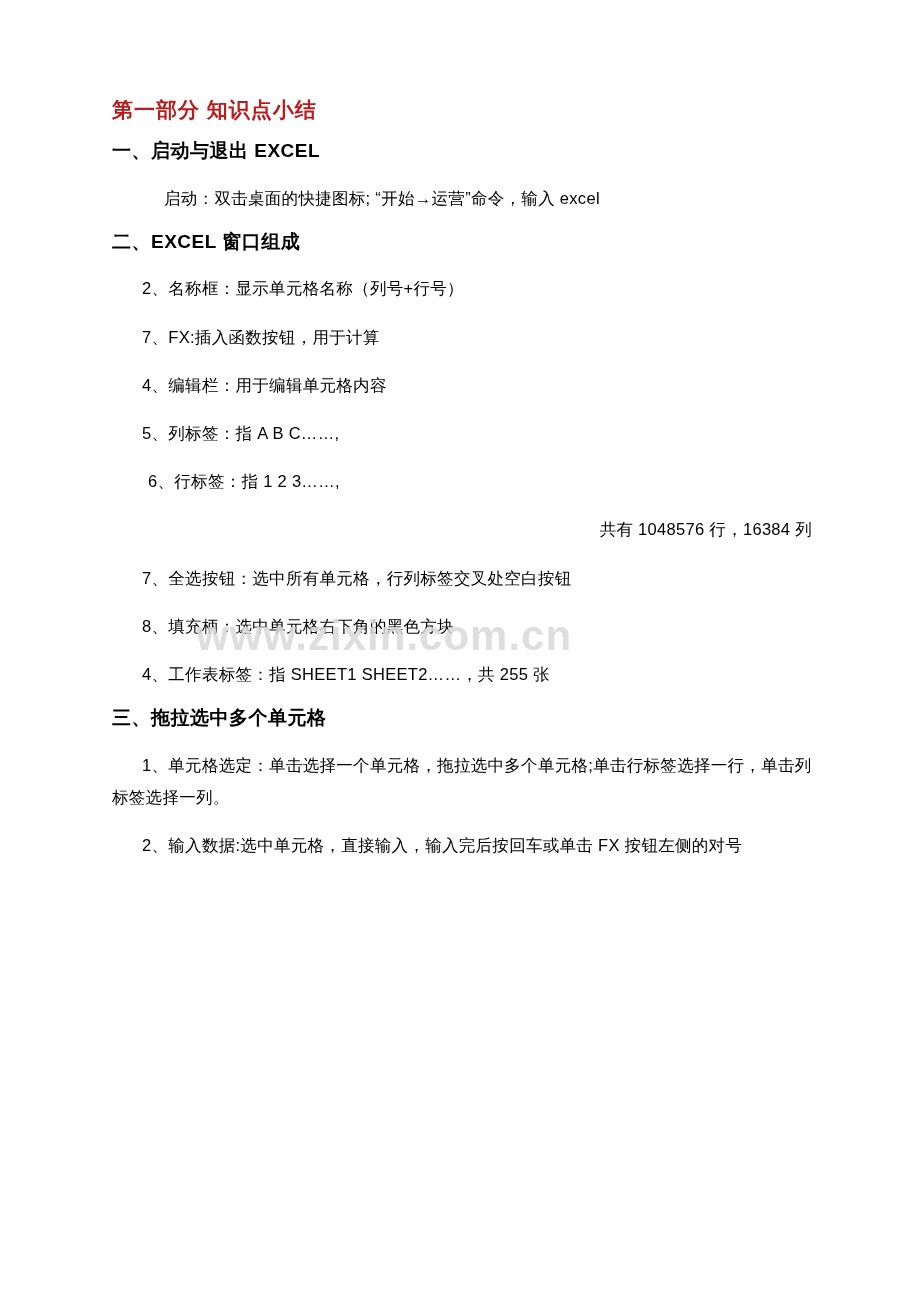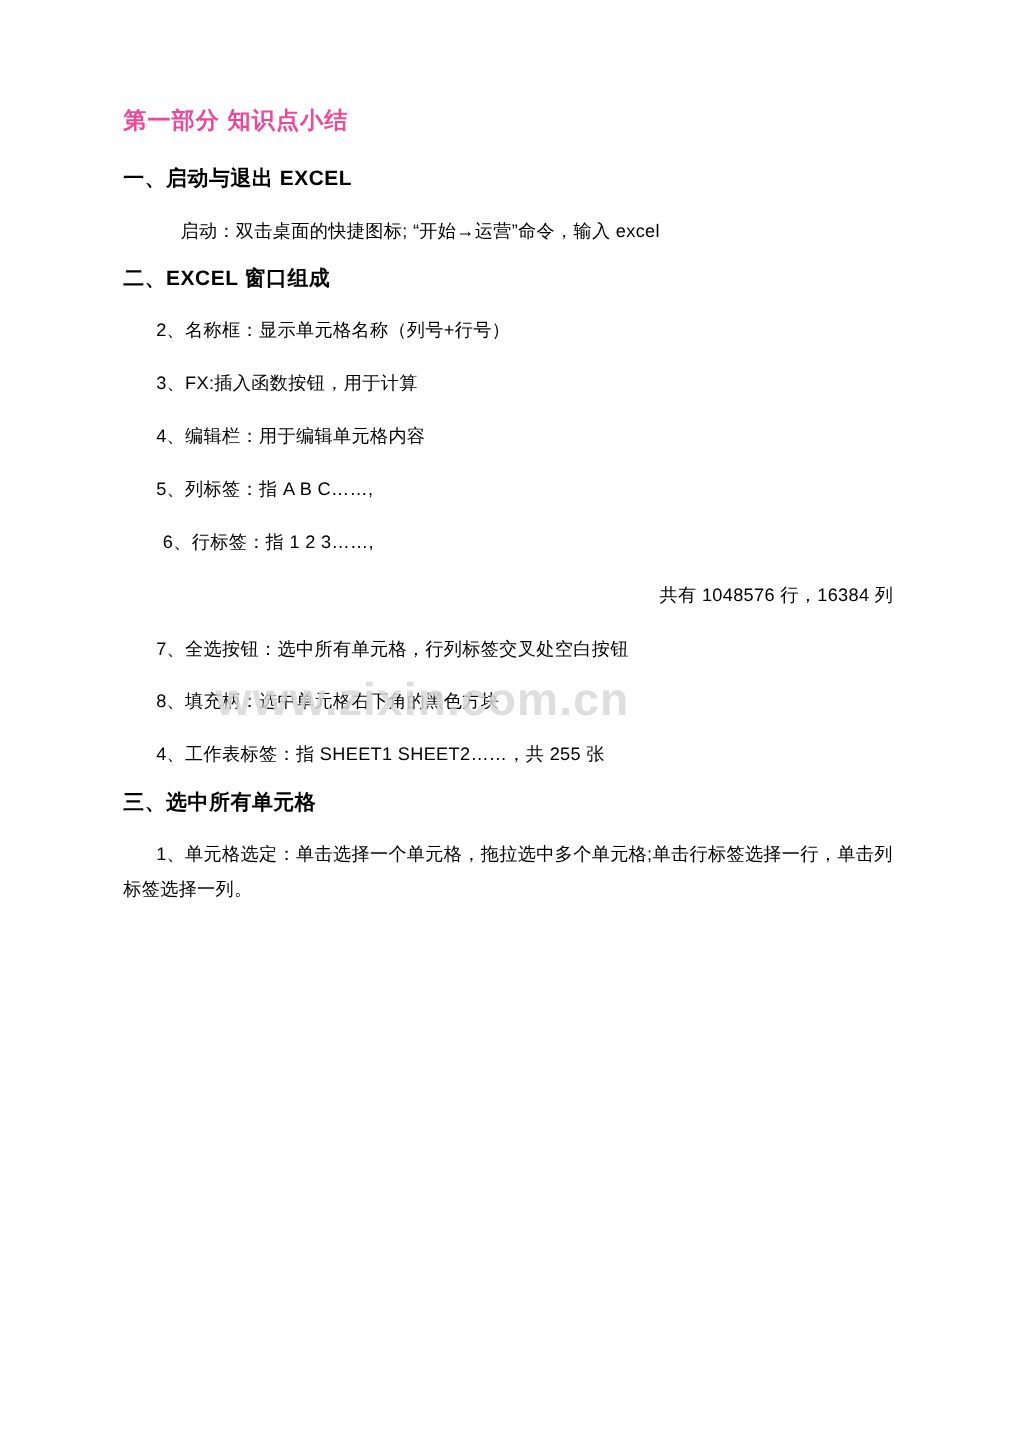--- a/index.html
+++ b/index.html
@@ -16,25 +16,25 @@
     font-family: "Liberation Sans", sans-serif;
     color: #000000;
   }
   .content {
     position: absolute;
     left: 112px;
     top: 96px;
     width: 700px;
   }
   .doc-title {
-    color: #ec4899;
+    color: #b91c1c;
     font-size: 21px;
     font-weight: bold;
     letter-spacing: 1px;
-    margin: 0 0 26px 0;
+    margin: 0 0 14px 0;
     line-height: 1.3;
   }
   .h2 {
     font-size: 19px;
     font-weight: bold;
     margin: 0 0 10px 0;
     line-height: 1.5;
     letter-spacing: 0.5px;
   }
   .para {
@@ -84,31 +84,32 @@
     <div class="block">
       <div class="h2">一、启动与退出 EXCEL</div>
       <div class="para indent1">启动：双击桌面的快捷图标; “开始→运营”命令，输入 excel</div>
     </div>
 
     <div class="spacer-sm"></div>
 
     <div class="block">
       <div class="h2">二、EXCEL 窗口组成</div>
       <div class="para indent2">2、名称框：显示单元格名称（列号+行号）</div>
-      <div class="para indent2">3、FX:插入函数按钮，用于计算</div>
+      <div class="para indent2">7、FX:插入函数按钮，用于计算</div>
       <div class="para indent2">4、编辑栏：用于编辑单元格内容</div>
       <div class="para indent2">5、列标签：指 A B C……,</div>
       <div class="para indent2" style="padding-left:36px;">6、行标签：指 1 2 3……,</div>
       <div class="para indent2" style="padding-left:34px;text-align:right;">共有 1048576 行，16384 列</div>
       <div class="para indent2">7、全选按钮：选中所有单元格，行列标签交叉处空白按钮</div>
       <div class="para indent2">8、填充柄：选中单元格右下角的黑色方块</div>
       <div class="para indent2">4、工作表标签：指 SHEET1   SHEET2……，共 255 张</div>
     </div>
 
     <div class="spacer-sm"></div>
 
     <div class="block">
-      <div class="h2">三、选中所有单元格</div>
+      <div class="h2">三、拖拉选中多个单元格</div>
       <div class="para indent-hang">1、单元格选定：单击选择一个单元格，拖拉选中多个单元格;单击行标签选择一行，单击列标签选择一列。</div>
+      <div class="para indent-hang">2、输入数据:选中单元格，直接输入，输入完后按回车或单击 FX 按钮左侧的对号</div>
     </div>
 
   </div>
 </div>
 
 </body></html>

